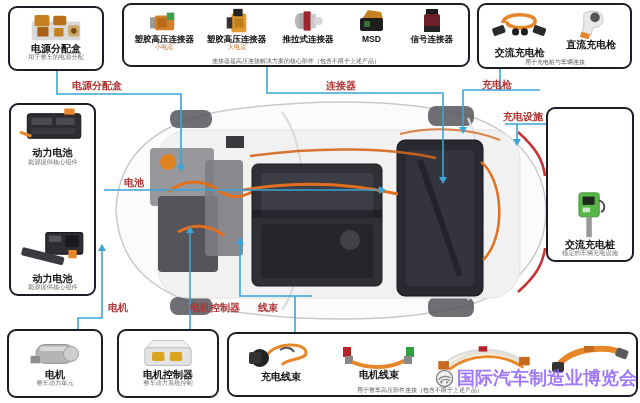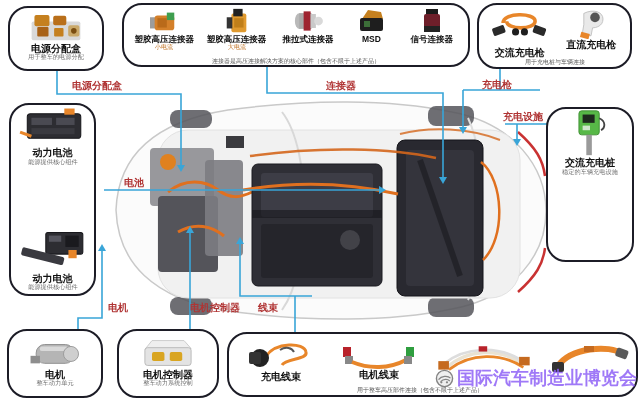--- a/index.html
+++ b/index.html
@@ -2,21 +2,21 @@
 <html><head>
 <meta charset="utf-8">
 <style>
   * { margin:0; padding:0; box-sizing:border-box; }
   html,body { background:#fff; }
   #stage {
     position:relative; width:640px; height:403px; background:#ffffff; overflow:hidden;
     font-family:"Liberation Sans","DejaVu Sans",sans-serif; color:#111;
   }
   .panel {
-    position:absolute; background:#fff; border:2px solid #1c1c26; border-radius:20px;
+    position:absolute; background:#fff; border:2px solid #1c1c26; border-radius:9px;
     z-index:2; display:flex; align-items:center; justify-content:center;
   }
   .col { display:flex; flex-direction:column; align-items:center; justify-content:center; }
   .row { display:flex; flex-direction:row; align-items:flex-start; justify-content:space-around; width:100%; }
   .ptitle { font-weight:bold; font-size:10px; color:#111; white-space:nowrap; line-height:1.15; text-align:center; }
   .ptitle.sm { font-size:8.5px; }
   .psub  { font-size:10px; transform:scale(0.62); transform-origin:center top; color:#6e6e6e; white-space:nowrap; line-height:1; text-align:center; }
   .psub.orange { color:#c2762a; }
   .pnote { position:absolute; font-size:10px; transform:scale(0.60); transform-origin:center bottom; color:#555; white-space:nowrap; z-index:3; }
   .callout { position:absolute; z-index:4; font-weight:bold; font-size:10px; color:#b03434; white-space:nowrap; }
@@ -242,21 +242,21 @@
           <rect x="47" y="8" width="13" height="11" fill="#1a1a1e"></rect>
           <rect x="4" y="24" width="42" height="8" rx="2" fill="#3a3a40" transform="rotate(14 25 28)"></rect>
           <rect x="50" y="22" width="8" height="8" fill="#e8862a"></rect>
         </svg>
       </span>
       <span class="ptitle">动力电池</span>
       <span class="psub">能源提供核心组件</span>
     </div>
   </div>
 
-  <div class="panel col" style="left:546px; top:107px; width:88px; height:155px; justify-content:flex-start;">
+  <div class="panel col" style="left:546px; top:107px; width:88px; height:155px; justify-content:flex-end;">
     <div class="col">
       <span class="imgwrap">
         <svg width="40" height="48" viewBox="0 0 40 52">
           <rect x="8" y="2" width="22" height="26" rx="3" fill="#57b847" stroke="#3f8f33"></rect>
           <rect x="12" y="6" width="13" height="9" fill="#1e2a1e"></rect>
           <rect x="12" y="18" width="8" height="5" fill="#cfe8cc"></rect>
           <rect x="16" y="28" width="6" height="22" fill="#9a9a9a"></rect>
           <path d="M30,10 C37,13 37,20 32,23" stroke="#444" stroke-width="2" fill="none"></path>
         </svg>
       </span>

